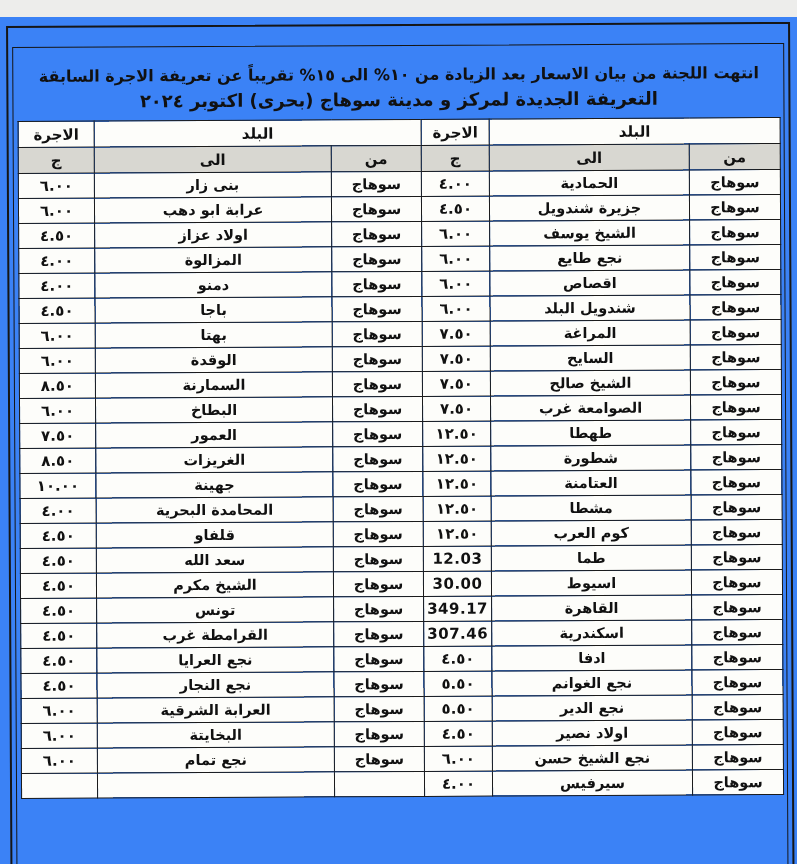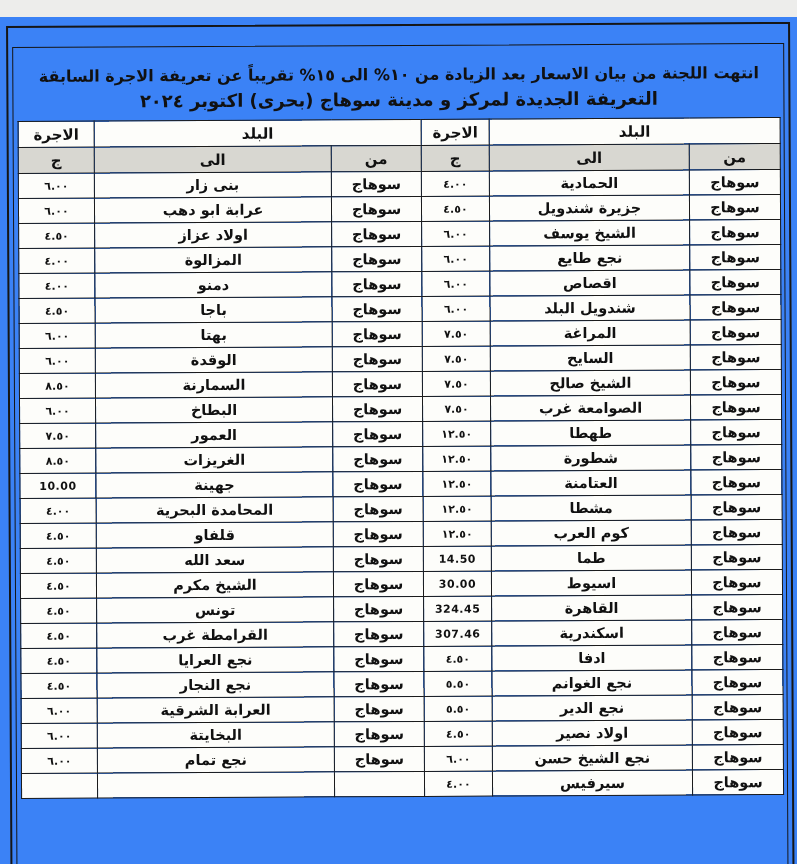--- a/index.html
+++ b/index.html
@@ -26,21 +26,21 @@
     font-weight:700;
   }
   .fare-table th, .fare-table td {
     border:1.5px solid #1b1b1b;
     text-align:center; vertical-align:middle;
     padding:0 3px; overflow:hidden; white-space:nowrap;
   }
   .fare-table thead tr.h1 th { height:25px; font-size:15px; background:#fdfdfa; }
   .fare-table thead tr.h2 th { height:25px; font-size:15px; background:#d8d7d1; }
   .fare-table tbody td { height:24px; font-size:14.5px; background:#fdfdfa; }
-  .fare-table tbody td.fare { font-size:11px; letter-spacing:0.5px; }
+  .fare-table tbody td.fare { font-size:15px; letter-spacing:0.5px; }
 </style>
 </head>
 <body>
 
 <div class="page">
   <div class="scan">
     <div class="frame-outer"></div>
     <div class="frame-inner"></div>
 
     <div class="title-block">
@@ -181,21 +181,21 @@
     <td>الغريزات</td>
     <td class="fare">٨.٥٠</td>
   </tr>
 
   <tr>
     <td>سوهاج</td>
     <td>العتامنة</td>
     <td class="fare">١٢.٥٠</td>
     <td>سوهاج</td>
     <td>جهينة</td>
-    <td class="fare">10.00</td>
+    <td class="fare">١٠.٠٠</td>
   </tr>
 
   <tr>
     <td>سوهاج</td>
     <td>مشطا</td>
     <td class="fare">١٢.٥٠</td>
     <td>سوهاج</td>
     <td>المحامدة البحرية</td>
     <td class="fare">٤.٠٠</td>
   </tr>
@@ -205,39 +205,39 @@
     <td>كوم العرب</td>
     <td class="fare">١٢.٥٠</td>
     <td>سوهاج</td>
     <td>قلفاو</td>
     <td class="fare">٤.٥٠</td>
   </tr>
 
   <tr>
     <td>سوهاج</td>
     <td>طما</td>
-    <td class="fare">14.50</td>
+    <td class="fare">12.03</td>
     <td>سوهاج</td>
     <td>سعد الله</td>
     <td class="fare">٤.٥٠</td>
   </tr>
 
   <tr>
     <td>سوهاج</td>
     <td>اسيوط</td>
     <td class="fare">30.00</td>
     <td>سوهاج</td>
     <td>الشيخ مكرم</td>
     <td class="fare">٤.٥٠</td>
   </tr>
 
   <tr>
     <td>سوهاج</td>
     <td>القاهرة</td>
-    <td class="fare">324.45</td>
+    <td class="fare">349.17</td>
     <td>سوهاج</td>
     <td>تونس</td>
     <td class="fare">٤.٥٠</td>
   </tr>
 
   <tr>
     <td>سوهاج</td>
     <td>اسكندرية</td>
     <td class="fare">307.46</td>
     <td>سوهاج</td>

